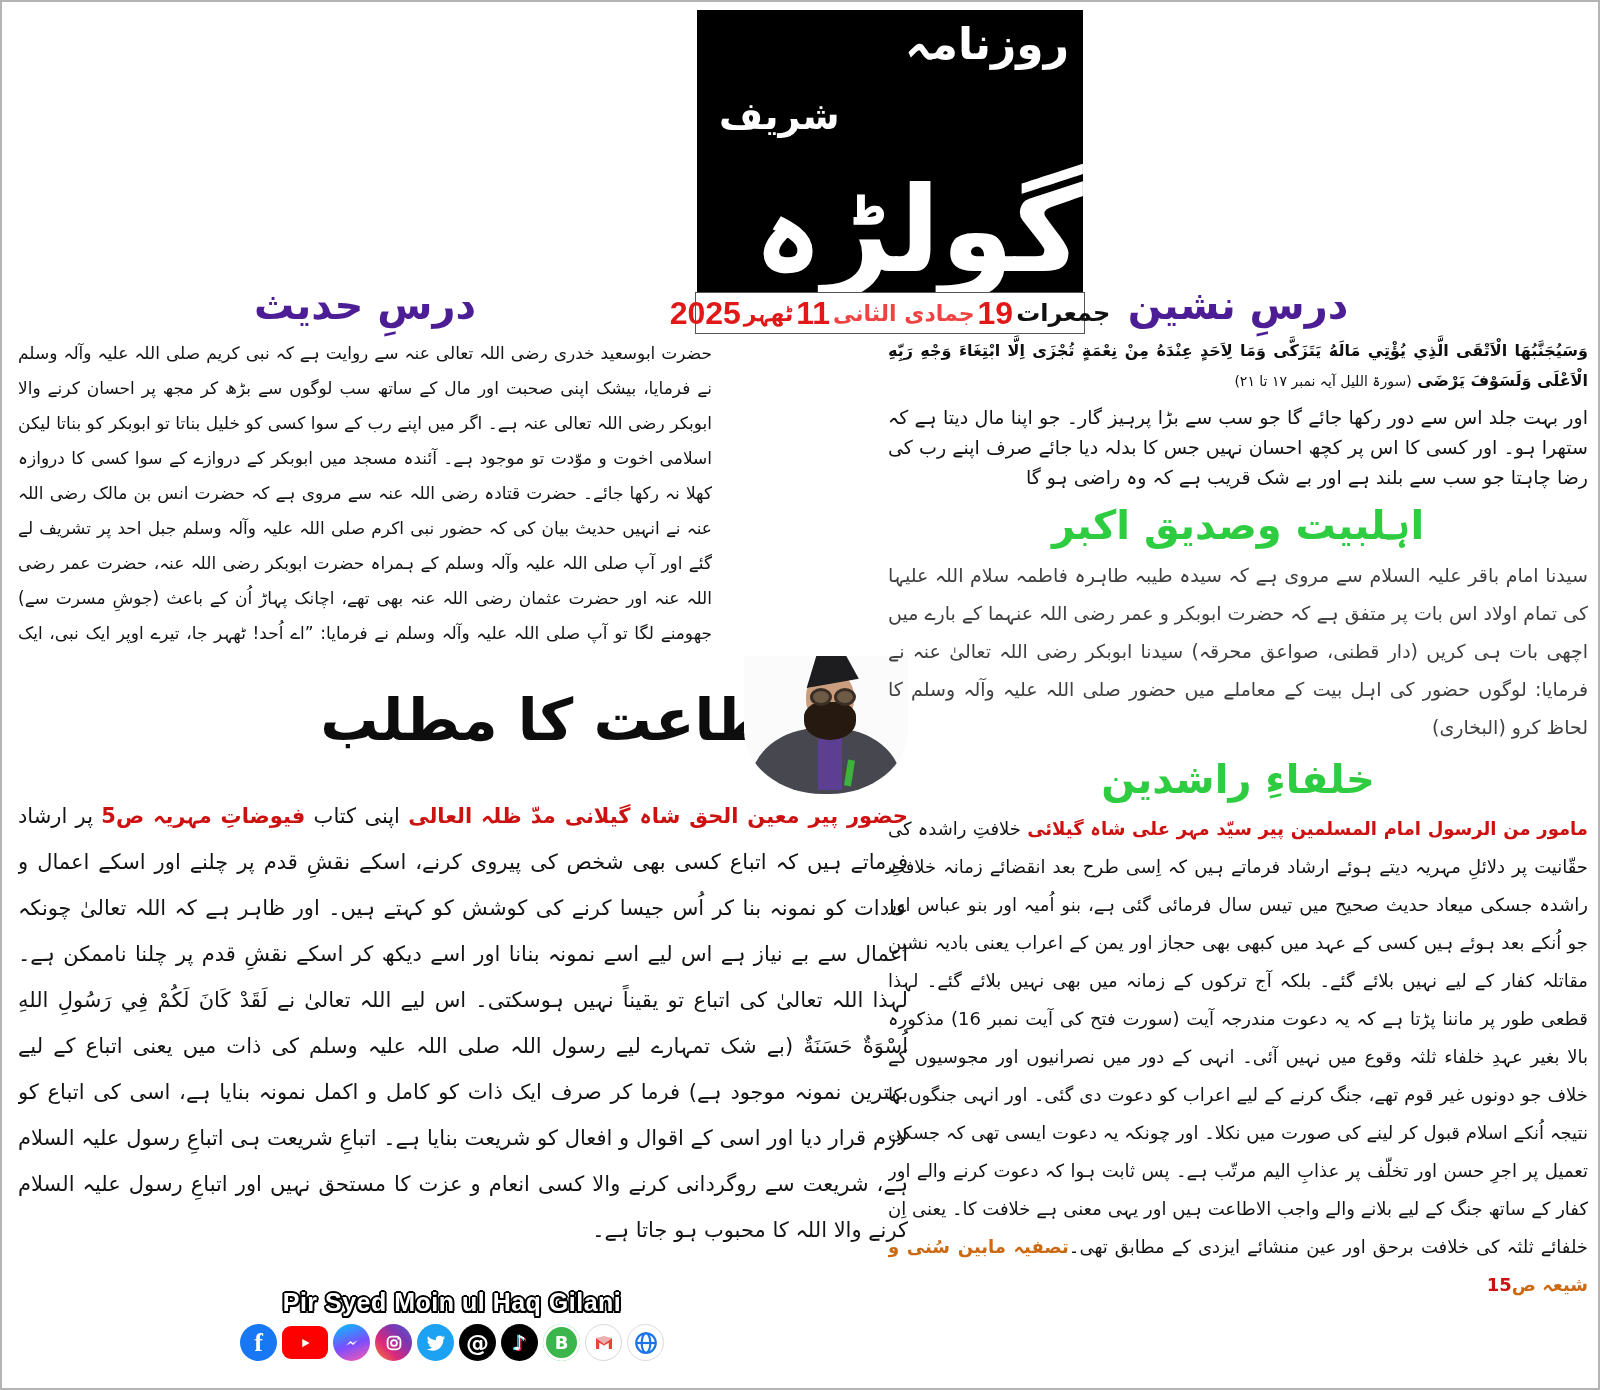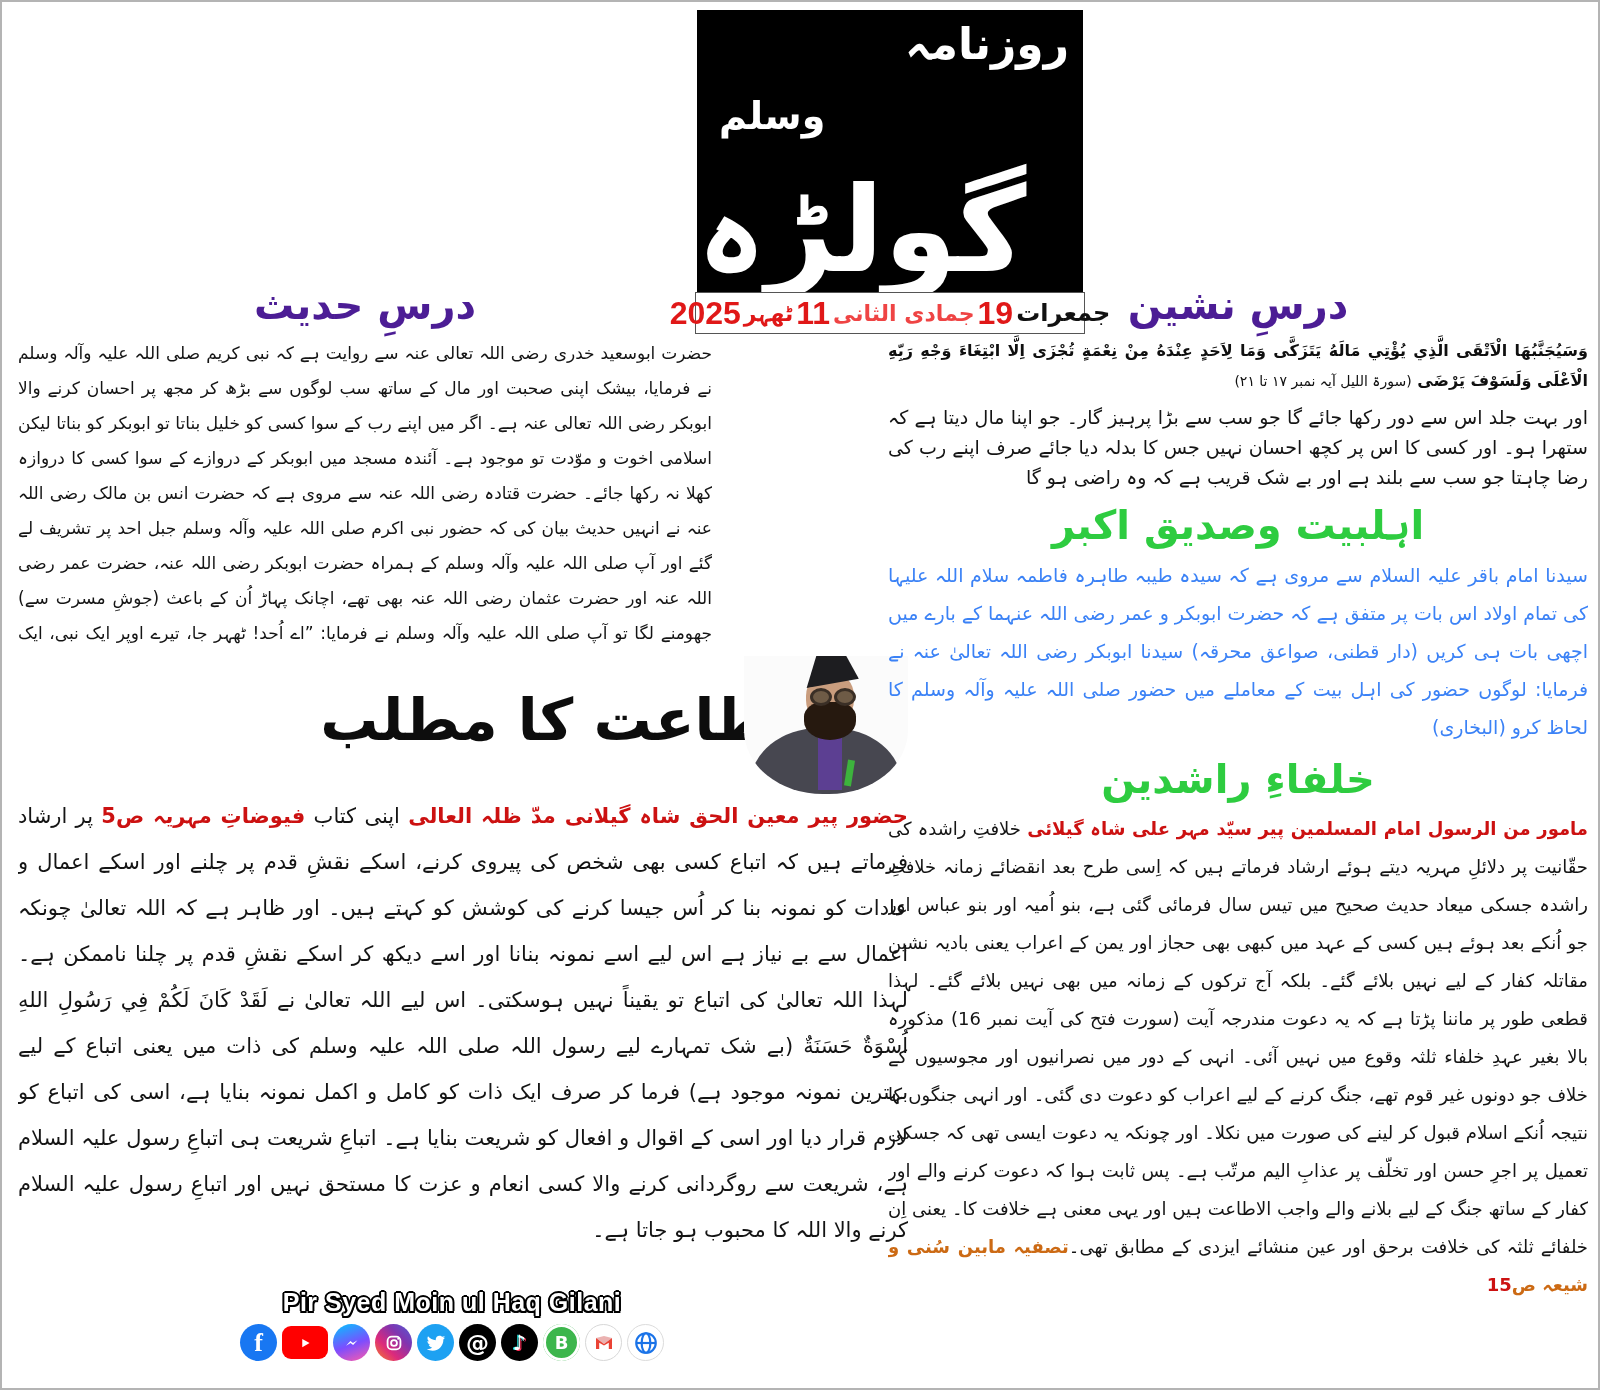--- a/index.html
+++ b/index.html
@@ -8,21 +8,21 @@
     background:#ffffff; border:2px solid #b4b4b4; box-sizing:border-box;
     overflow:hidden; font-family:"DejaVu Sans", sans-serif;
   }
   .urdu { direction:rtl; unicode-bidi:embed; font-family:"DejaVu Sans", sans-serif; }
   .just { text-align:justify; text-justify:inter-word; }
 
   
   .masthead { position:absolute; left:695px; top:8px; width:386px; height:308px; background:#000; color:#fff; }
   .m-daily  { position:absolute; top:8px; right:14px; font-size:44px; font-weight:700; }
   .m-sharif { position:absolute; top:84px; left:22px; font-size:38px; font-weight:700; }
-  .m-title  { position:absolute; bottom:2px; left:0; right:8px; text-align:left; font-size:118px; font-weight:700; line-height:1.45; }
+  .m-title  { position:absolute; bottom:2px; left:0; right:0; text-align:right; font-size:118px; font-weight:700; line-height:1.45; }
 
   
   .dateline {
     position:absolute; left:693px; top:290px; width:390px; height:42px;
     border:1px solid #555; background:#fff; box-sizing:border-box;
     display:flex; direction:rtl; align-items:center; justify-content:center; gap:3px;
     font-weight:700; white-space:nowrap;
   }
   .dl-day   { color:#111; font-size:24px; }
   .dl-num   { color:#e01818; font-size:32px; font-family:"Liberation Sans", sans-serif; }
@@ -35,21 +35,21 @@
   .h-black { color:#0d0d0d; font-size:58px; font-weight:700; text-align:center; }
 
   
   .hadith-sec { position:absolute; left:16px; top:280px; width:694px; height:376px; overflow:hidden; }
   .hadith-body { font-size:17px; line-height:35px; color:#141414; margin:2px 0 0 0; }
 
   .right-col { position:absolute; left:886px; top:280px; width:700px; height:1080px; overflow:hidden; }
   .arabic-verse { font-size:16px; line-height:30px; font-weight:700; color:#101010; margin:0; }
   .verse-ref { font-weight:400; font-size:14px; }
   .quran-trans { font-size:19px; line-height:30px; color:#141414; margin:6px 0 0 0; }
-  .ahl-body { font-size:19px; line-height:38px; color:#3b82f6; margin:2px 0 0 0; }
+  .ahl-body { font-size:19px; line-height:38px; color:#404040; margin:2px 0 0 0; }
   .khl-body { font-size:18px; line-height:38px; color:#141414; margin:2px 0 0 0; }
 
   .red    { color:#cc1111; font-weight:700; }
   .orange { color:#cc6a14; font-weight:700; }
 
   .obedience-sec { position:absolute; left:16px; top:654px; width:890px; height:632px; overflow:hidden; }
   .obed-heading  { width:705px; margin-top:30px; }
   .obed-body { font-size:21px; line-height:46px; color:#141414; margin:18px 0 0 0; }
 
   
@@ -89,21 +89,21 @@
   .ic-gm  { background:#fff; border:1px solid #d8d8d8; }
   .ic-web { background:#fff; border:1px solid #dcdcdc; }
 </style>
 </head>
 <body>
 
 <div class="page">
 
   <div class="masthead urdu">
     <div class="m-daily">روزنامہ</div>
-    <div class="m-sharif">وسلم</div>
+    <div class="m-sharif">شریف</div>
     <div class="m-title">گولڑہ</div>
   </div>
 
   <div class="dateline urdu">
     <span class="dl-day">جمعرات</span>
     <span class="dl-num">19</span>
     <span class="dl-blue">جمادی الثانی</span>
     <span class="dl-num">11</span>
     <span class="dl-red-m">ٹھہر</span>
     <span class="dl-num">2025</span>

